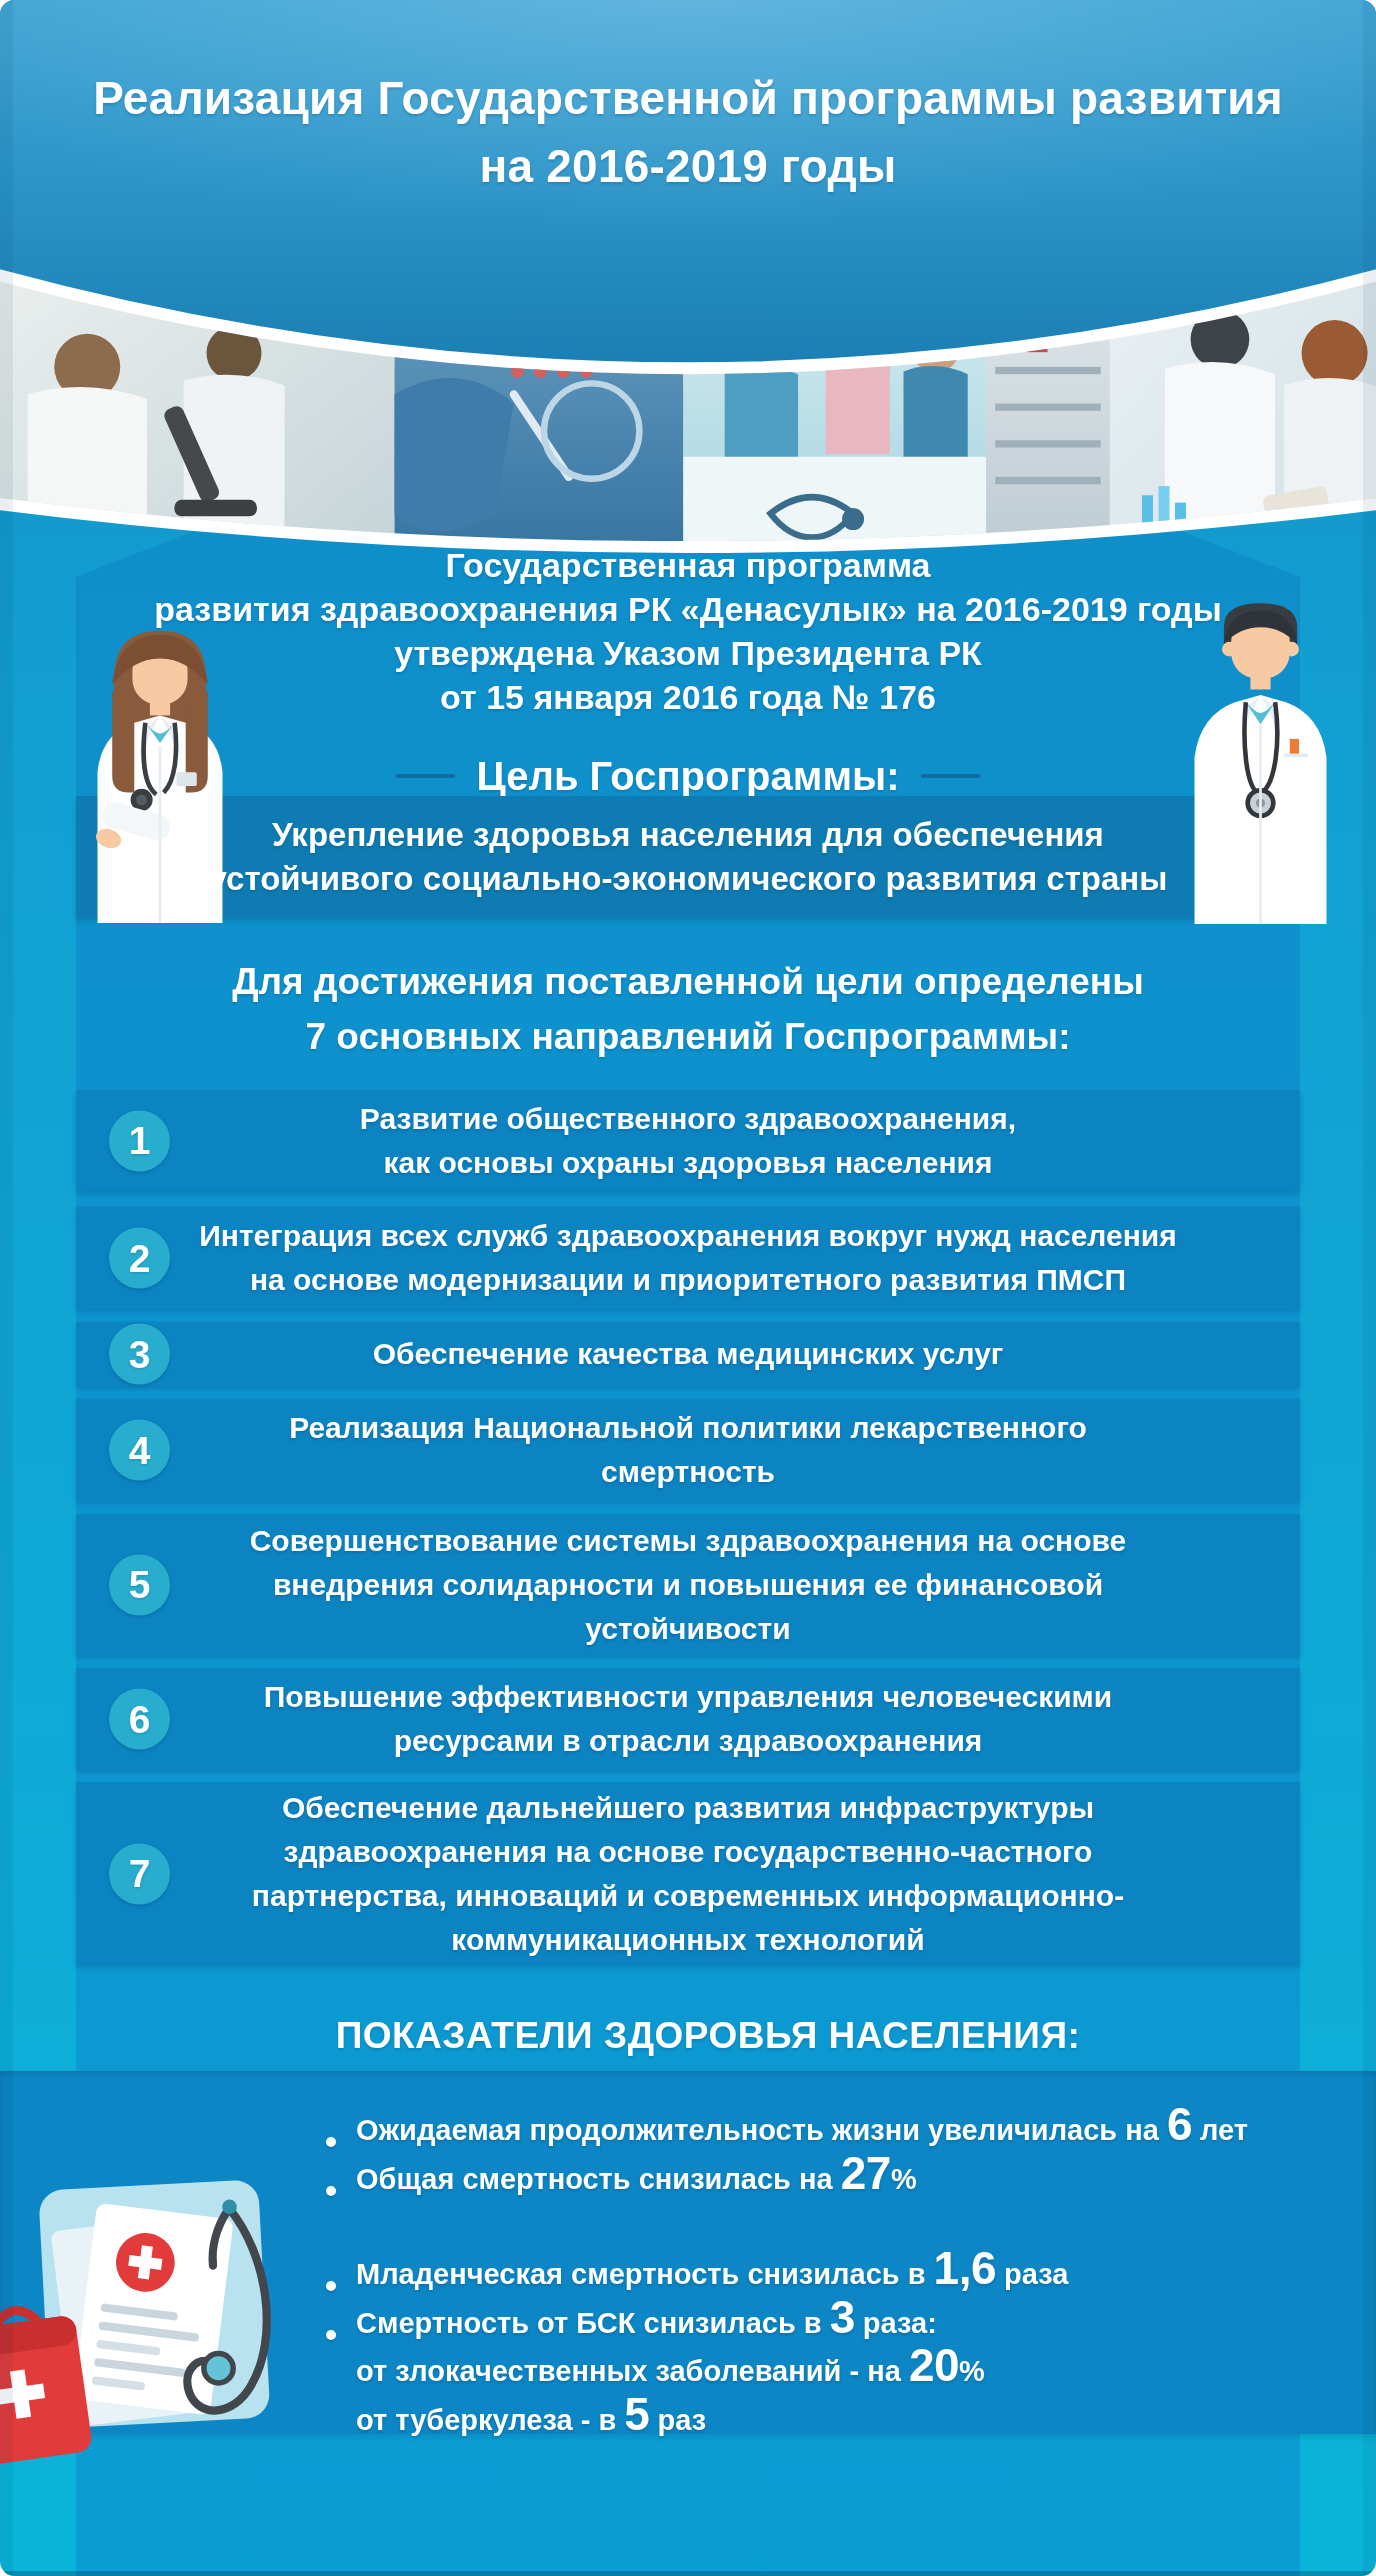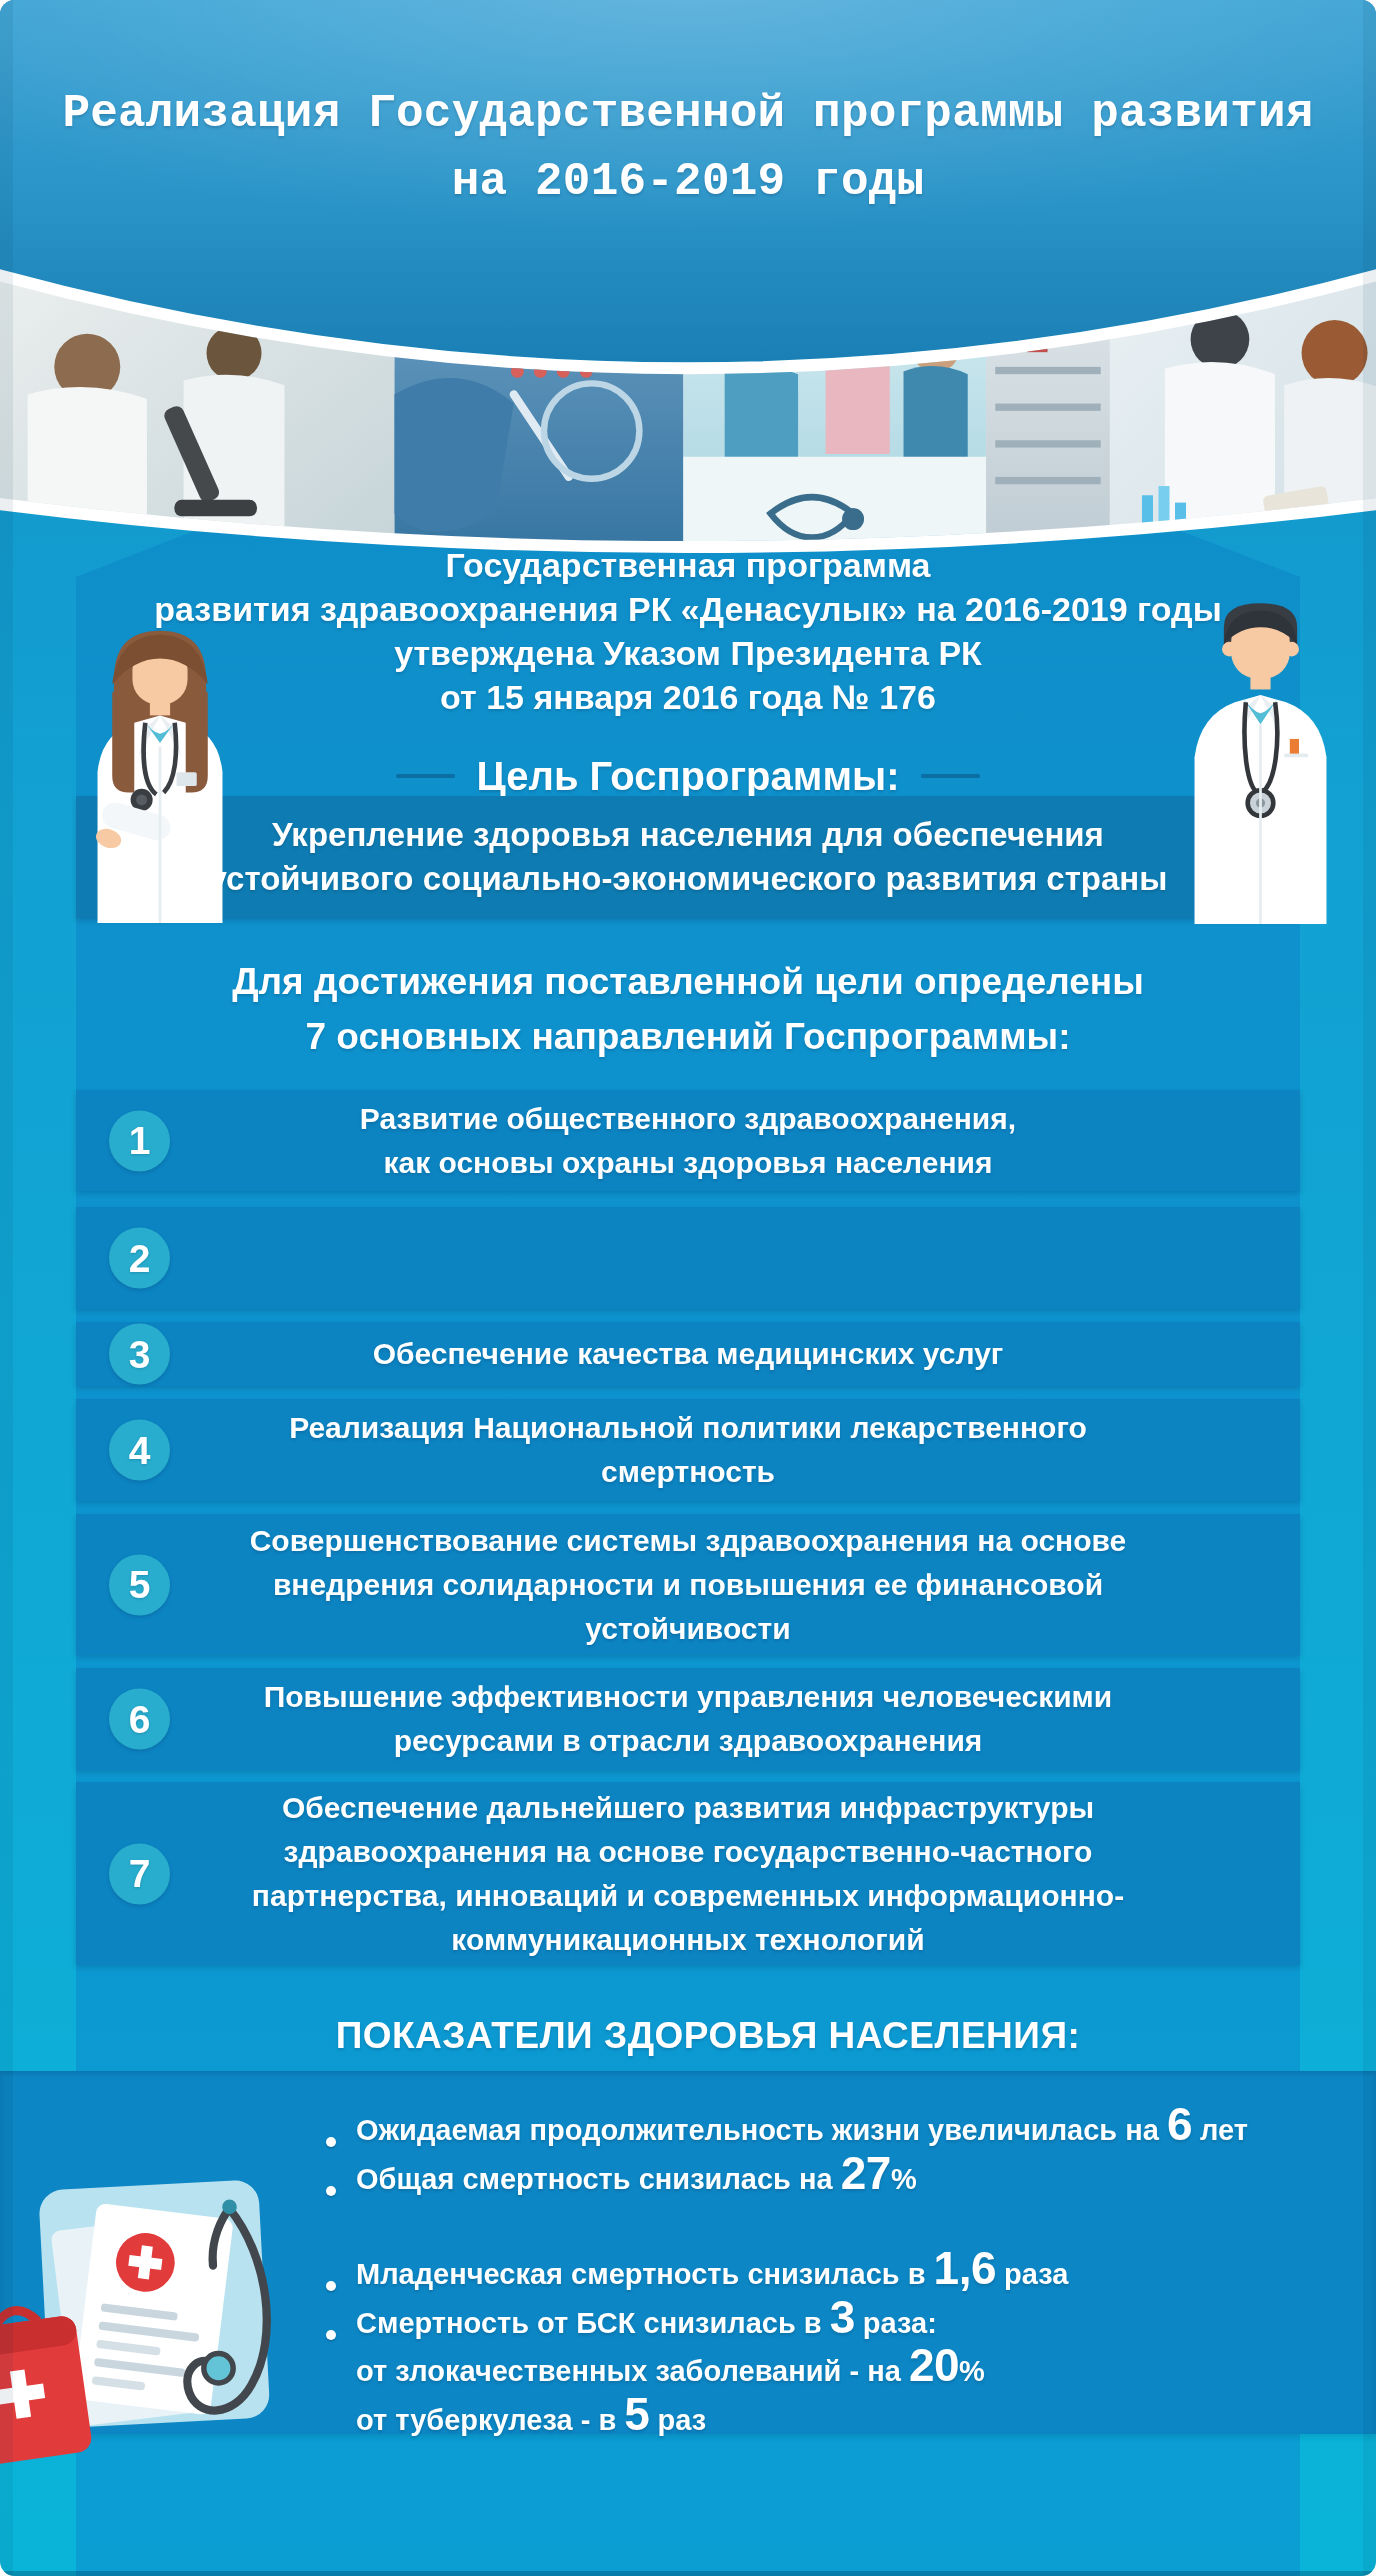--- a/index.html
+++ b/index.html
@@ -16,21 +16,21 @@
     background:linear-gradient(180deg,#1590c6 0%,#12a0d2 30%,#10a8d5 60%,#0ab4d9 100%);
   }
   
   .panel{
     left:76px;top:527px;width:1224px;height:2049px;
     background:linear-gradient(180deg,#0f8fca 0%,#0d93cf 40%,#0b9ed3 100%);
     clip-path:polygon(128px 0,1095px 0,100% 50px,100% 100%,0 100%,0 50px);
   }
   .white-text{color:#ffffff;font-weight:bold;text-shadow:0 1.8px 2.8px rgba(8,45,80,.22);}
   
-  .title{left:0;top:80px;width:100%;text-align:center;font-size:46px;line-height:68px;letter-spacing:0.2px;font-family:Liberation Mono, monospace;}
+  .title{left:0;top:64px;width:100%;text-align:center;font-size:46px;line-height:68px;letter-spacing:0.2px;}
   
   .intro{left:76px;top:543px;width:1224px;text-align:center;font-size:34px;line-height:44px;}
   
   .goal-row{left:76px;top:756px;width:1224px;height:40px;display:flex;align-items:center;justify-content:center;gap:22px;}
   .goal-row .dash{width:59px;height:3.7px;background:#0b6fa3;border-radius:1.8px;}
   .goal-label{font-size:40px;}
   
   .goal-band{
     left:76px;top:796px;width:1224px;height:122px;background:#0e7cb2;
     display:flex;flex-direction:column;align-items:center;justify-content:center;
@@ -101,20 +101,22 @@
     <div>7 основных направлений Госпрограммы:</div>
   </div>
 
   <div class="abs band white-text" style="top:1090px;height:101px">
     <div class="num-circle">1</div>
     <div class="dir-text">Развитие общественного здравоохранения,
 как основы охраны здоровья населения</div>
   </div>
   <div class="abs band white-text" style="top:1207px;height:102px">
     <div class="num-circle">2</div>
+    <div class="dir-text">Интеграция всех служб здравоохранения вокруг нужд населения
+на основе модернизации и приоритетного развития ПМСП</div>
   </div>
   <div class="abs band white-text" style="top:1322px;height:64px">
     <div class="num-circle">3</div>
     <div class="dir-text">Обеспечение качества медицинских услуг</div>
   </div>
   <div class="abs band white-text" style="top:1399px;height:102px">
     <div class="num-circle">4</div>
     <div class="dir-text">Реализация Национальной политики лекарственного
 смертность</div>
   </div>

